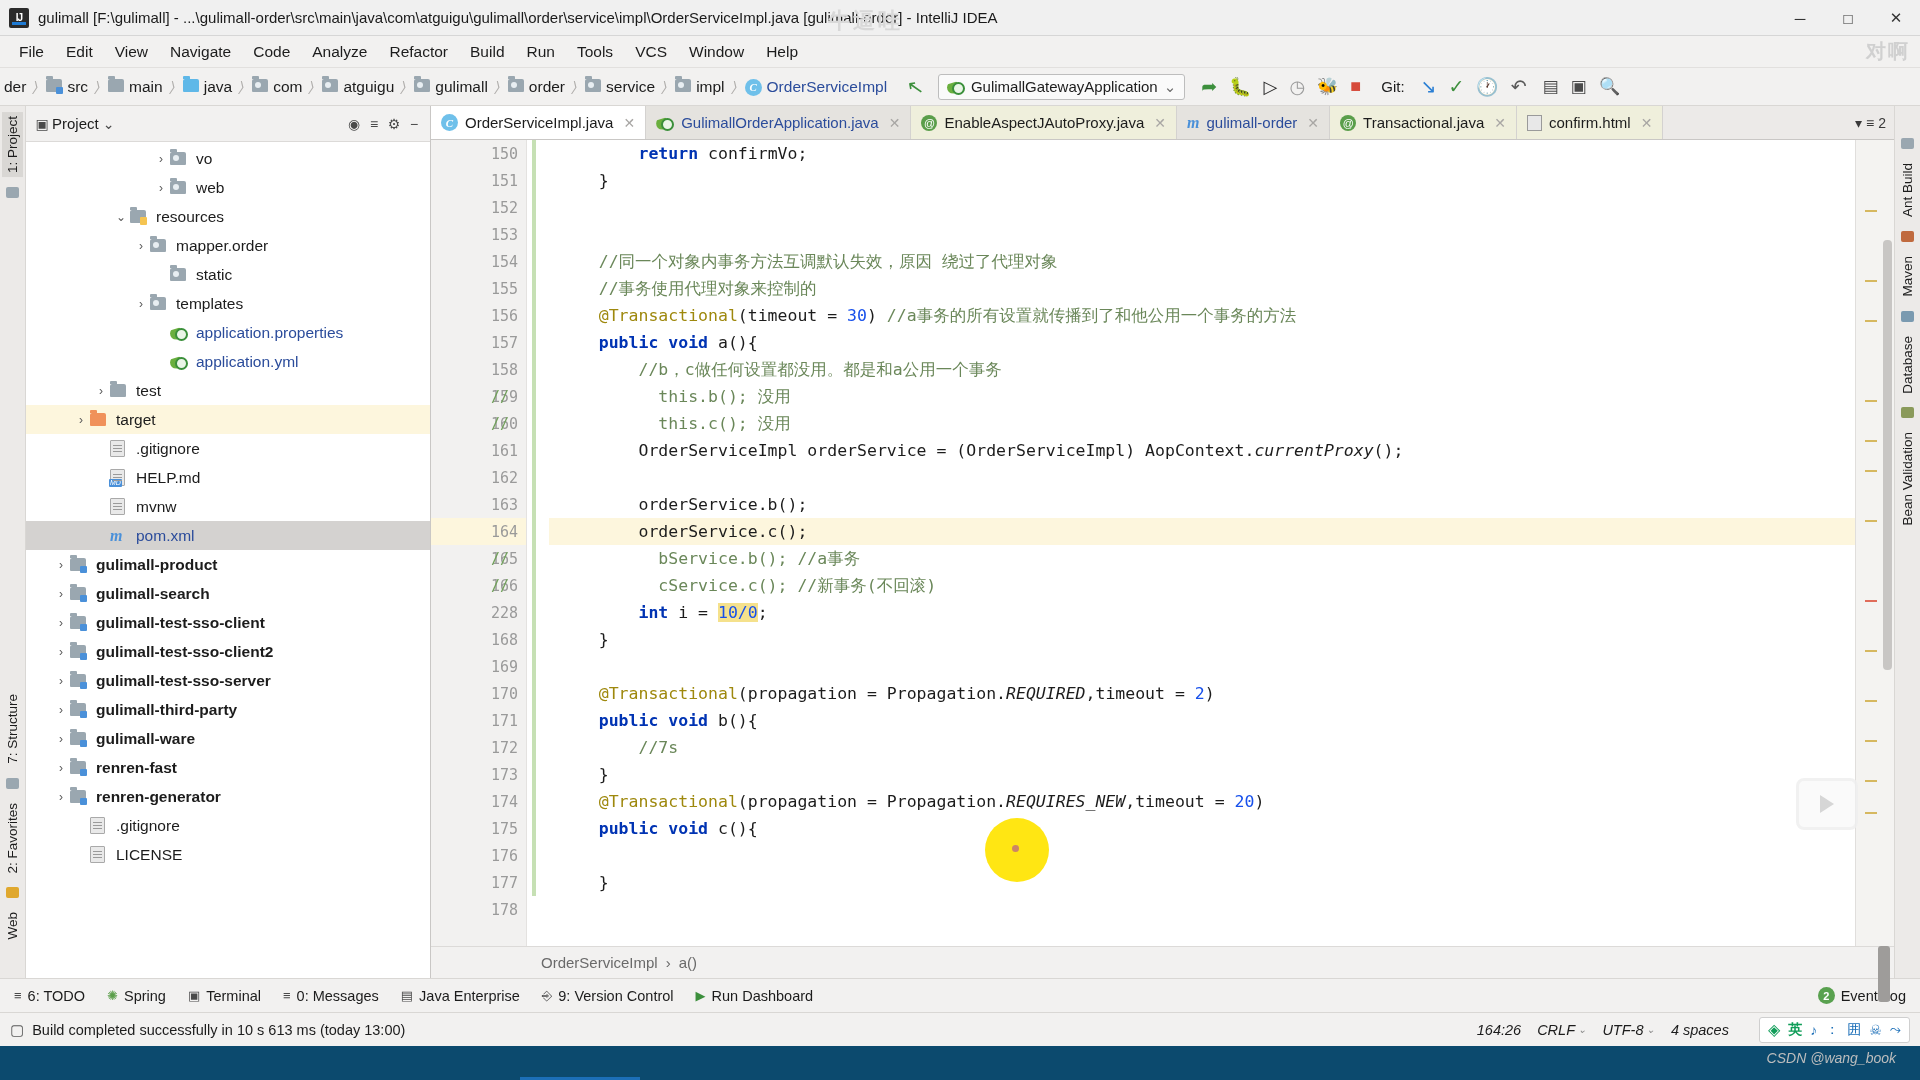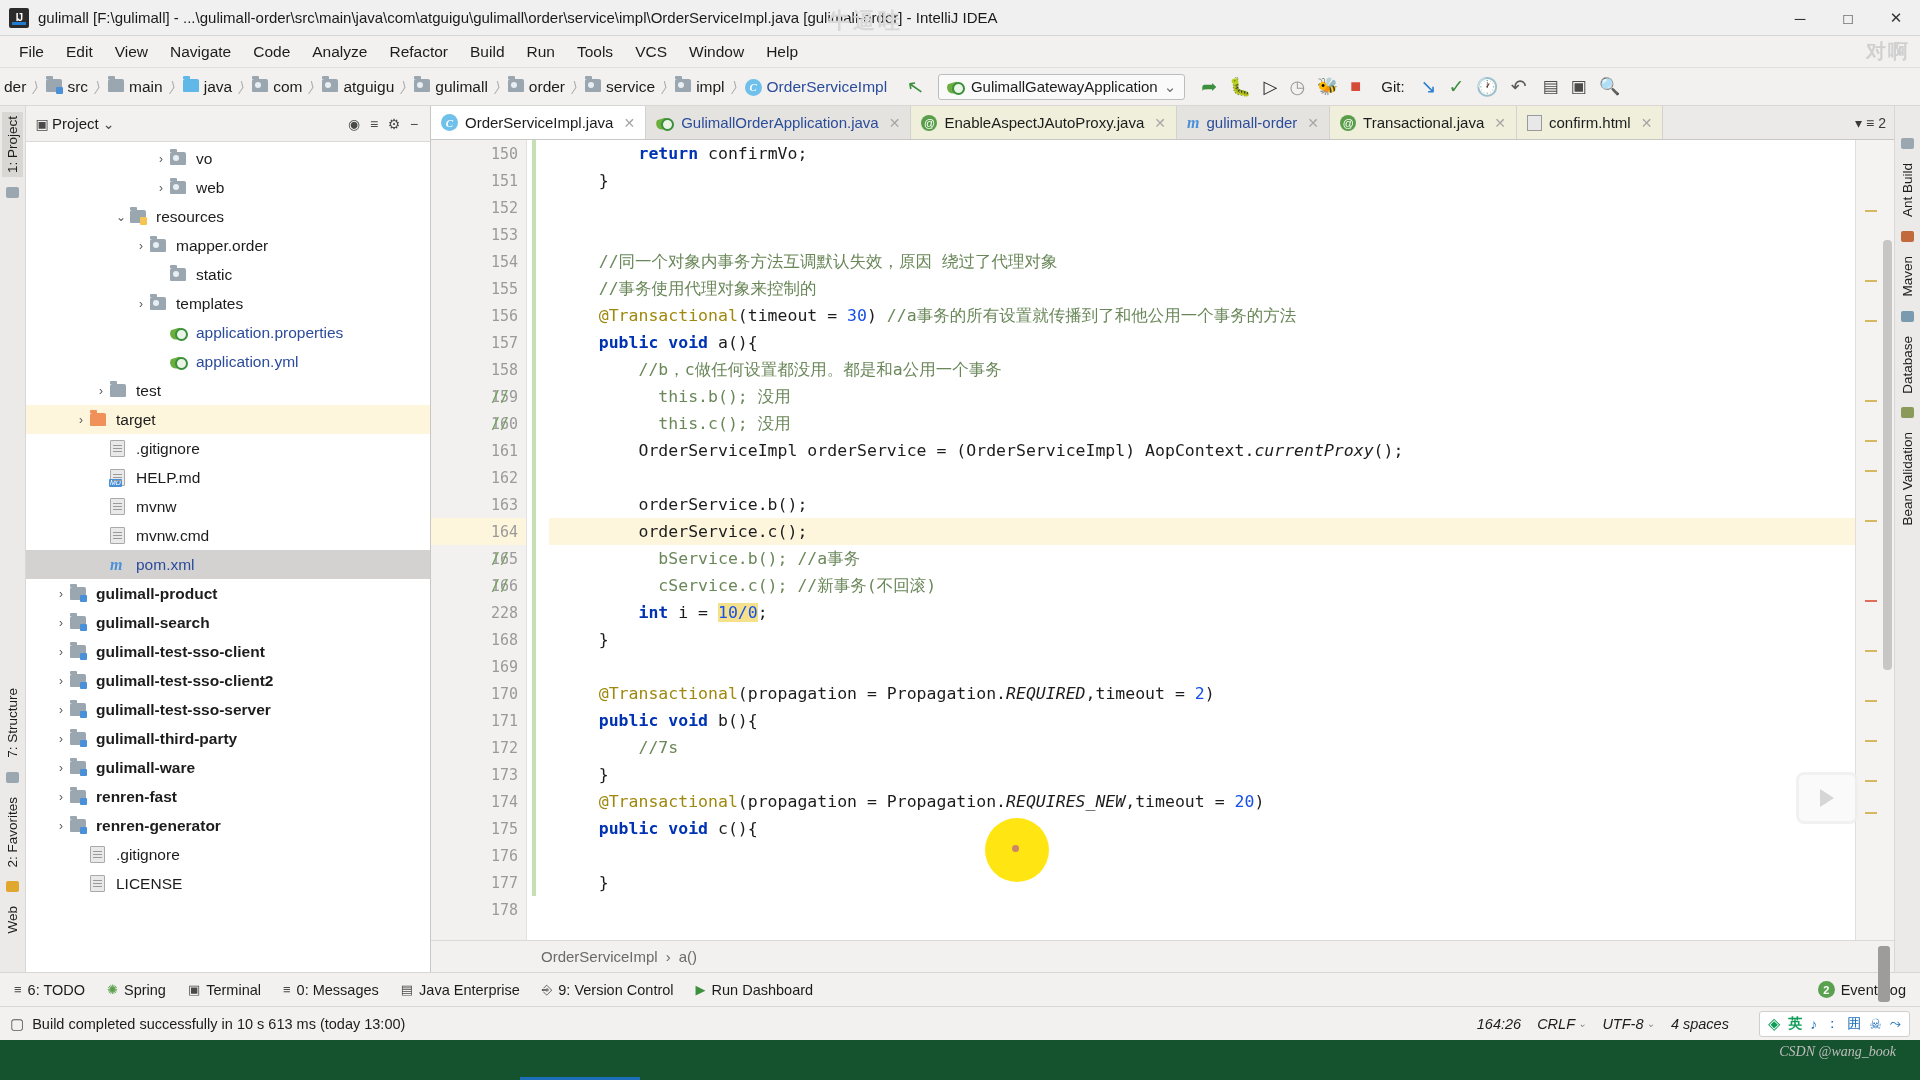--- a/index.html
+++ b/index.html
@@ -341,21 +341,21 @@
 
   .ime-tray {
     display:flex; align-items:center; gap:8px;
     background:#fff; border:1px solid #cfcfcf; border-radius:3px;
     padding:2px 8px; margin-left:14px; height:26px;
   }
   .ime-tray span { font-size:14px; color:#1c6fb8; }
   .ime-green { color:#0f9d58 !important; font-weight:bold; }
 
   .bottom-black {
-    height:40px; background:#14532d; position:relative;font-family:Liberation Serif, serif;
+    height:34px; background:#0c4a6e; position:relative;
   }
   .watermark-csdn {
     position:absolute; right:24px; top:4px;
     color:#bdbdbd; font-size:14px; font-style:italic;
   }
   .taskbar-accent{
     position:absolute; left:520px; bottom:0; width:120px; height:3px; background:#1c6fb8;
   }
 
   
@@ -631,27 +631,20 @@
               <i class="fileicon md"></i>
             </span>
             <span class="tlabel">HELP.md</span>
           </div>
           <div class="trow">
             <span class="twist" style="margin-left: 66px;"></span>
             <span style="display: inline-flex; align-items: center; width: 20px;">
               <i class="fileicon"></i>
             </span>
             <span class="tlabel">mvnw</span>
-          </div>
-          <div class="trow">
-            <span class="twist" style="margin-left: 66px;"></span>
-            <span style="display: inline-flex; align-items: center; width: 20px;">
-              <i class="fileicon"></i>
-            </span>
-            <span class="tlabel">mvnw.cmd</span>
           </div>
           <div class="trow sel">
             <span class="twist" style="margin-left: 66px;"></span>
             <span style="display: inline-flex; align-items: center; width: 20px;">
               <i class="m-icon">m</i>
             </span>
             <span class="tlabel blue">pom.xml</span>
           </div>
           <div class="trow">
             <span class="twist" style="margin-left: 26px;">›</span>

